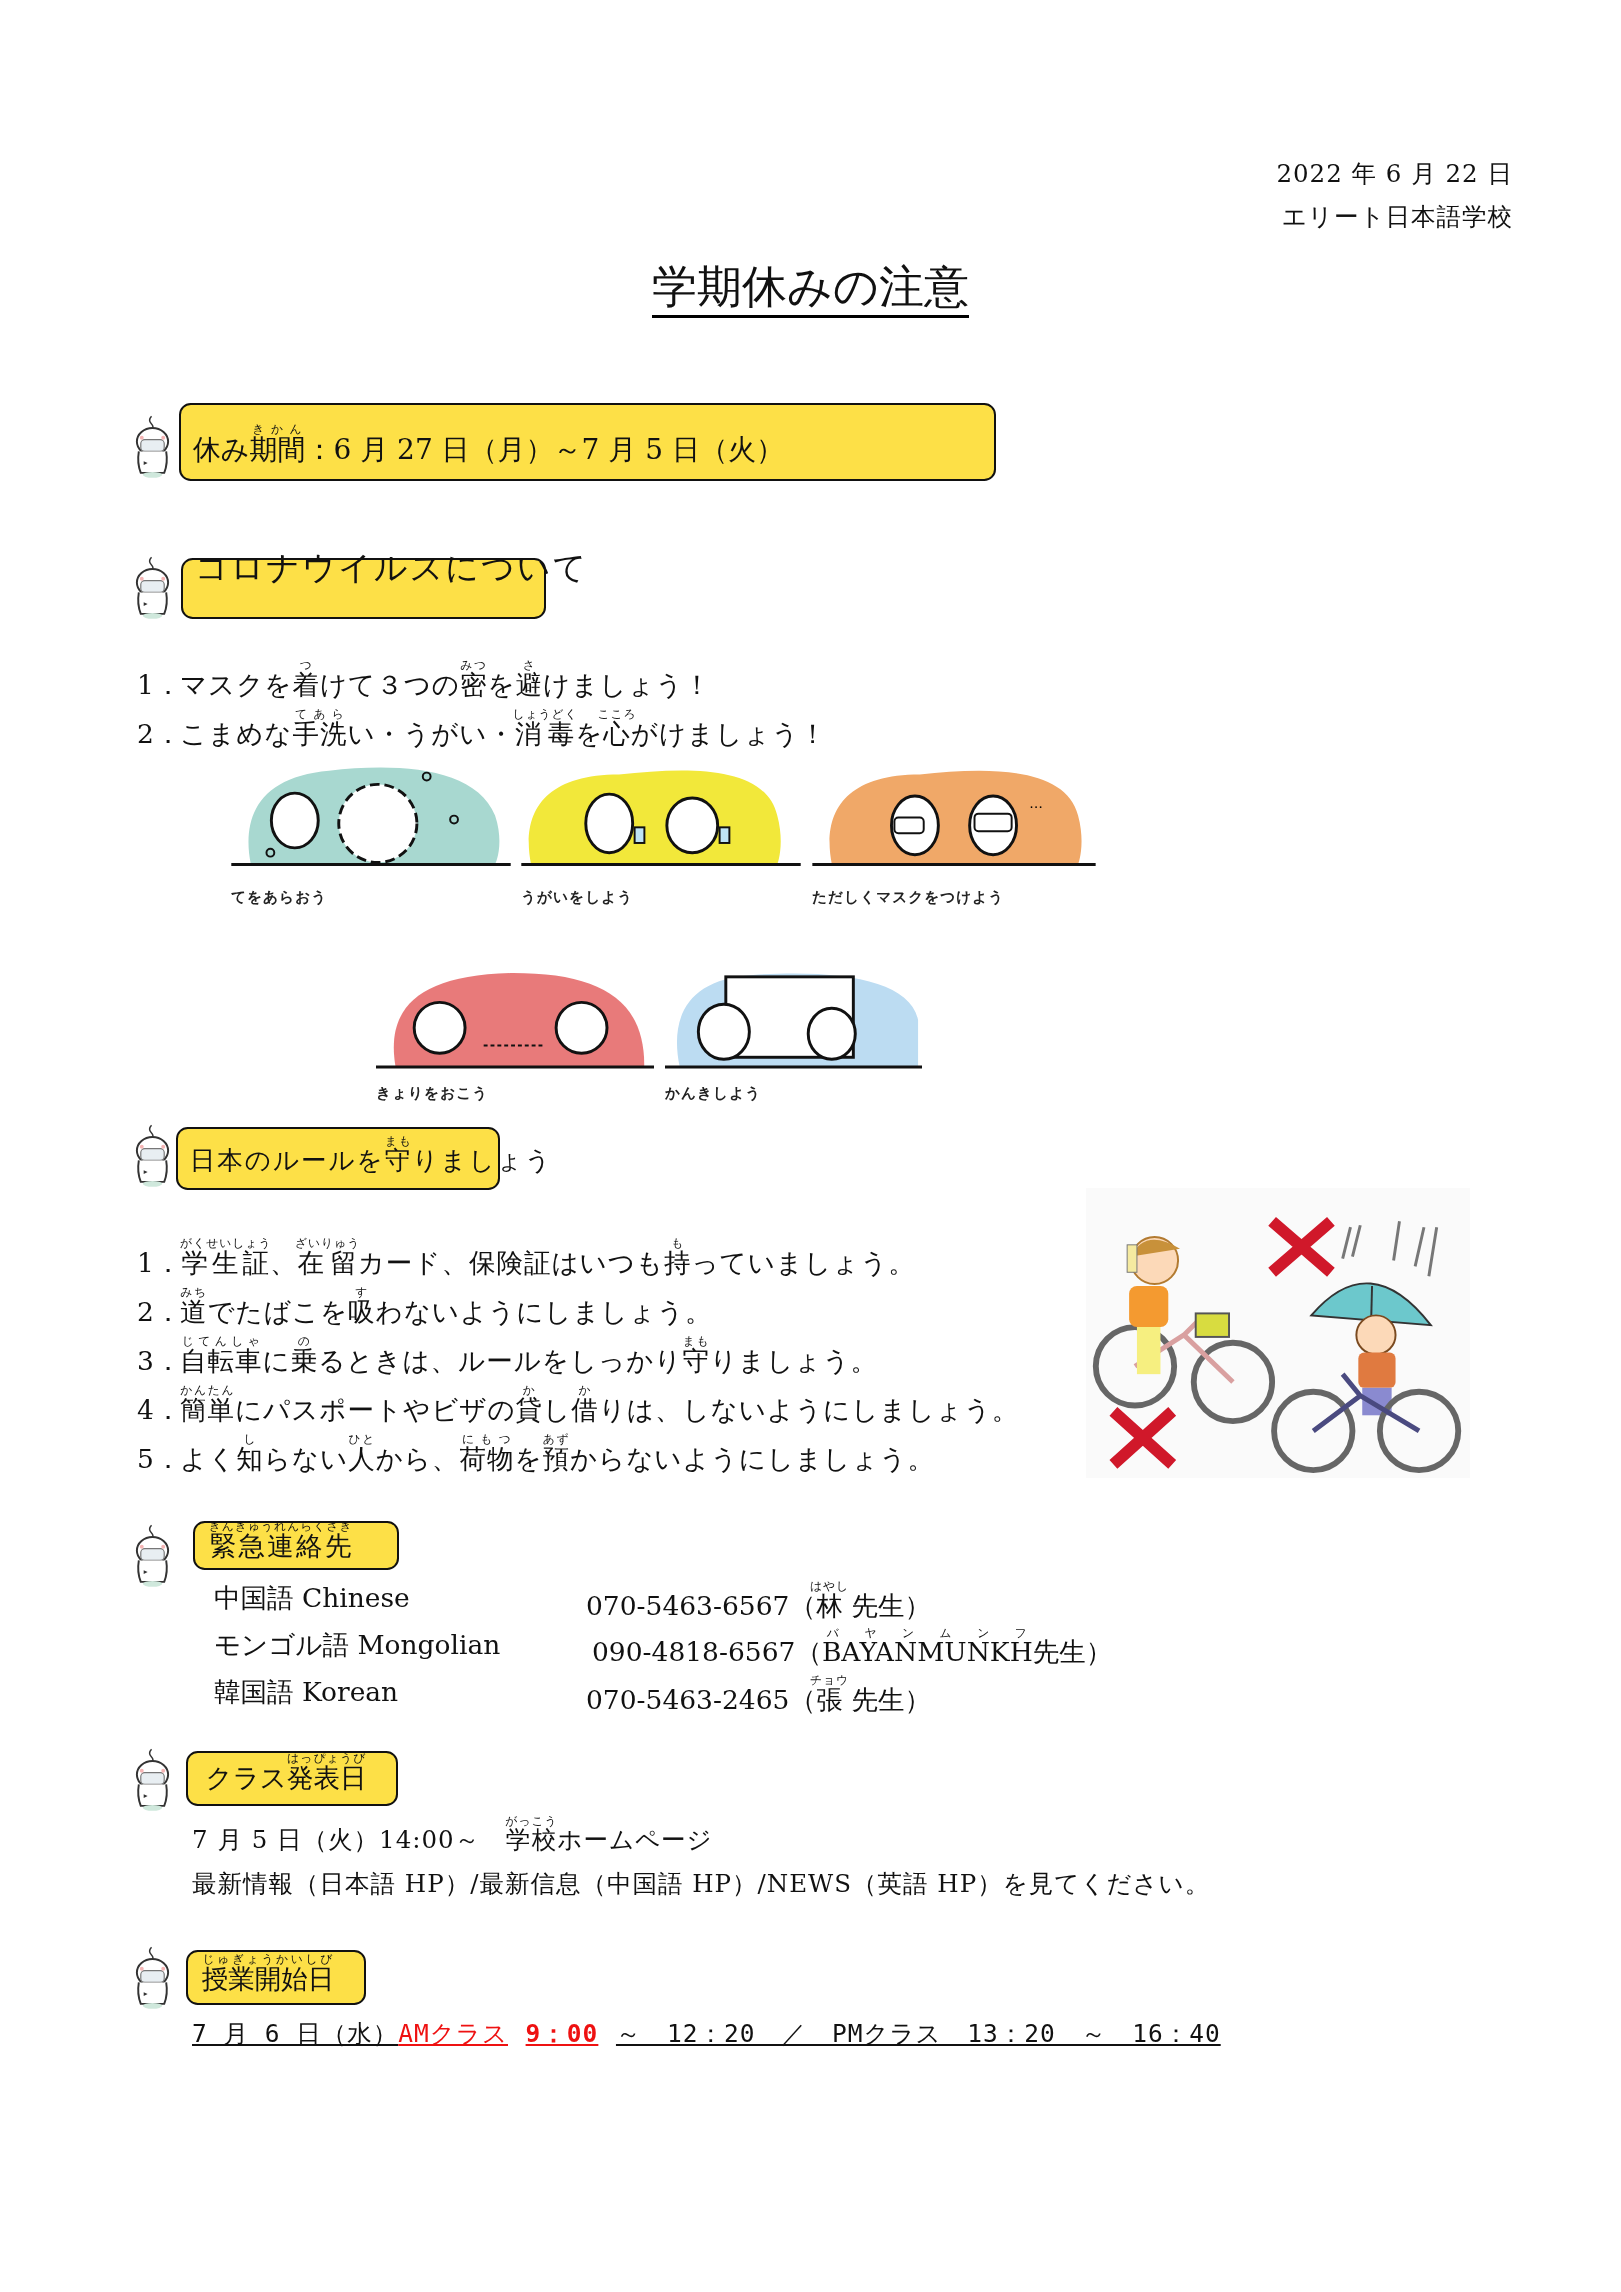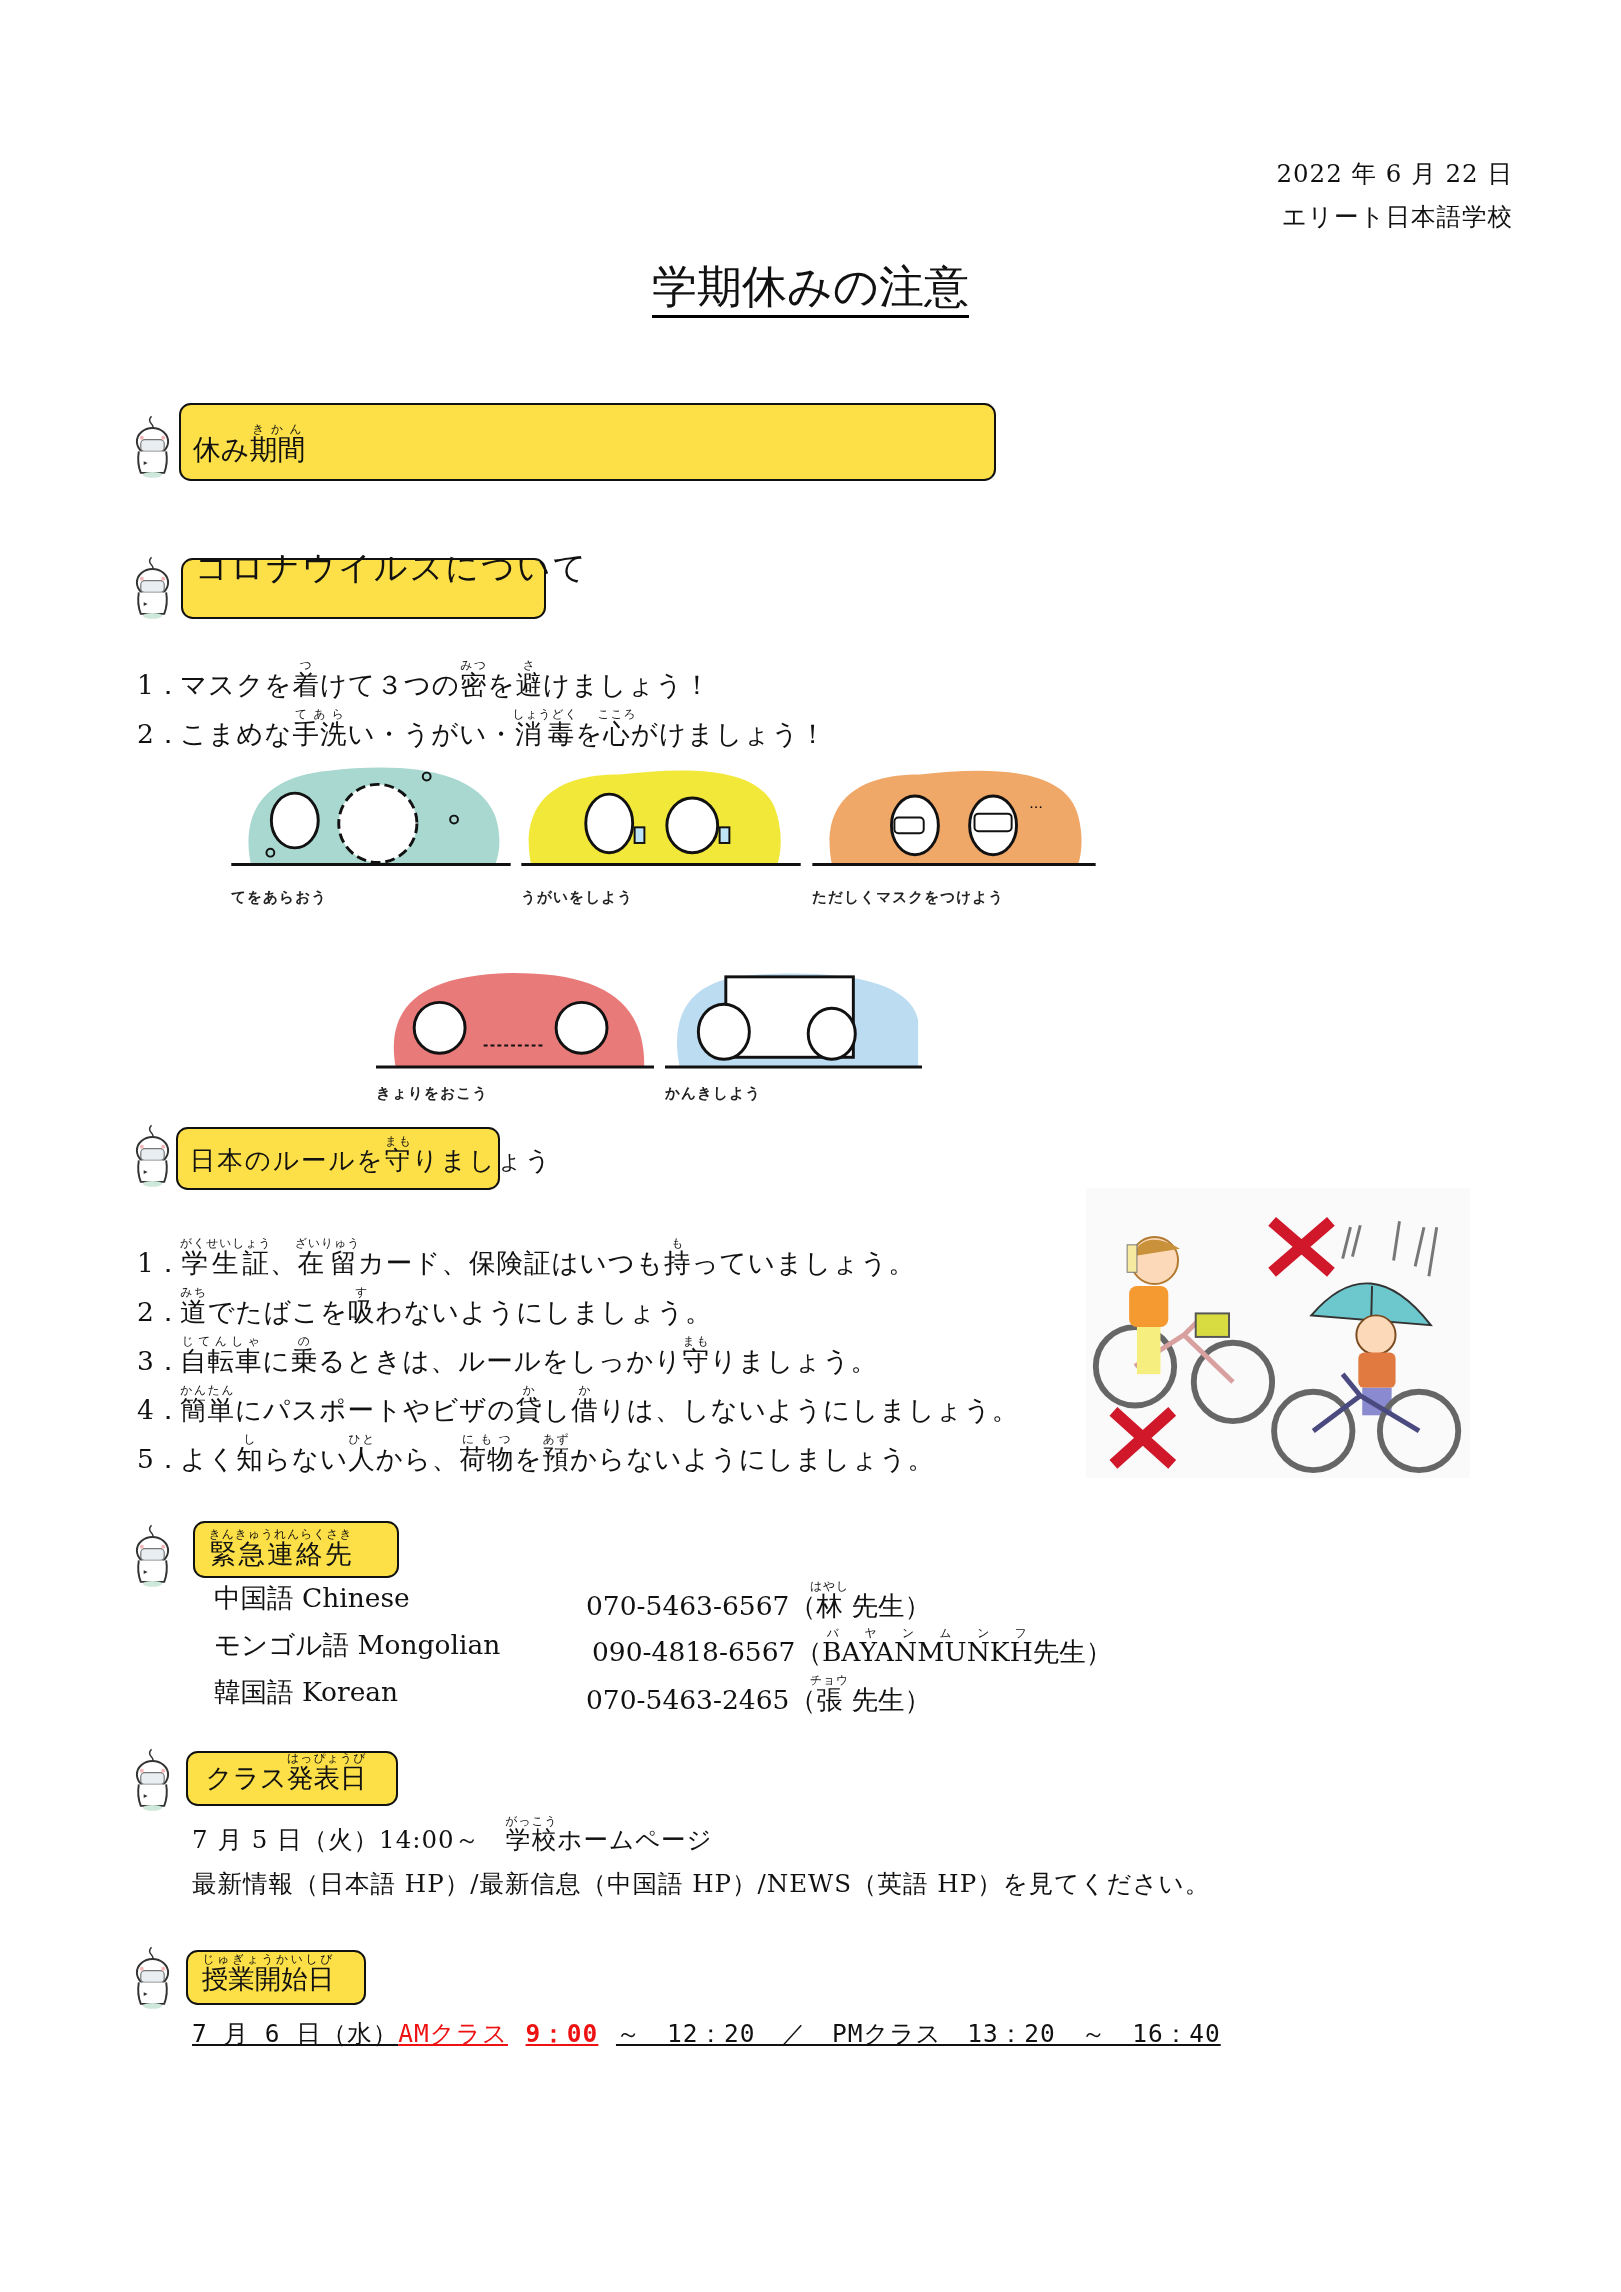--- a/index.html
+++ b/index.html
@@ -55,20 +55,21 @@
     </g>
   </defs>
 </svg>
 
 <svg class="mascot" style="left:132px;top:414px" viewBox="0 0 42 66">
     <use href="#mascot"></use>
   </svg>
 <div class="hbox" style="left:179px;top:403px;width:817px;height:78px;font-size:28px;">
   <span>休み</span>
     <ruby><span>期間</span><rt>きかん</rt></ruby>
+    <span>：6 月 27 日（月）～7 月 5 日（火）</span>
 </div>
 
 <svg class="mascot" style="left:132px;top:555px" viewBox="0 0 42 66">
     <use href="#mascot"></use>
   </svg>
 <div class="hbox" style="left:181px;top:558px;width:365px;height:61px;padding-bottom:26px;font-family:'DejaVu Sans',sans-serif;font-size:33px;letter-spacing:2px;">
   <span>コロナウイルスについて</span>
 </div>
 
 <div class="line" style="left:137px;top:659px;">
@@ -186,21 +187,21 @@
     <rect x="282" y="204" width="30" height="28" fill="#8a8ad0"></rect>
     <circle cx="232" cy="248" r="40" fill="none" stroke="#666" stroke-width="6"></circle>
     <circle cx="340" cy="248" r="40" fill="none" stroke="#666" stroke-width="6"></circle>
     <path d="M232 248 L280 212 L340 248 M280 212 L262 190" stroke="#4a4a80" stroke-width="5" fill="none"></path>
   </svg>
 </div>
 
 <svg class="mascot" style="left:132px;top:1523px" viewBox="0 0 42 66">
     <use href="#mascot"></use>
   </svg>
-<div class="hbox" style="left:193px;top:1521px;width:206px;height:57px;padding-bottom:3.9px;padding-left:13.7px;font-size:26.5px;">
+<div class="hbox" style="left:193px;top:1521px;width:206px;height:49px;padding-bottom:3.9px;padding-left:13.7px;font-size:26.5px;">
   <ruby><span>緊急連絡先</span><rt>きんきゅうれんらくさき</rt></ruby>
 </div>
 
 <div class="contact-row" style="left:214px;top:1580px;">
   <span class="lang">中国語 Chinese</span>
   <span class="phone" style="left:372px;"><span>070-5463-6567</span>（<ruby>林<rt>はやし</rt></ruby> 先生）</span>
 </div>
 <div class="contact-row" style="left:214px;top:1627px;">
   <span class="lang">モンゴル語 Mongolian</span>
   <span class="phone" style="left:378px;"><span>090-4818-6567</span>（<ruby>BAYANMUNKH<rt>バ ヤ ン ム ン フ</rt></ruby>先生）</span>

